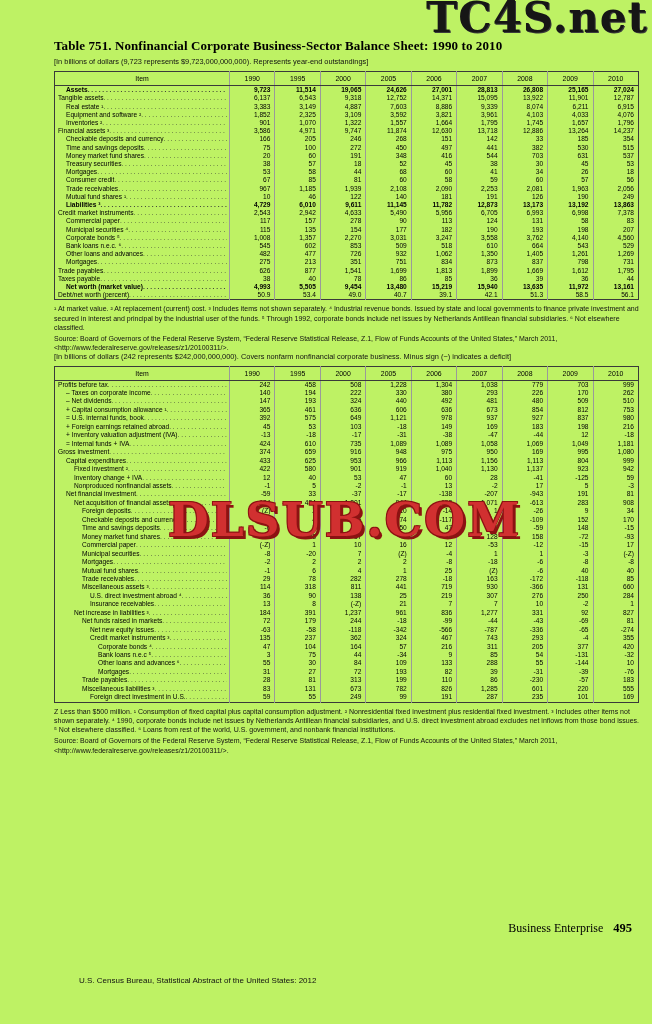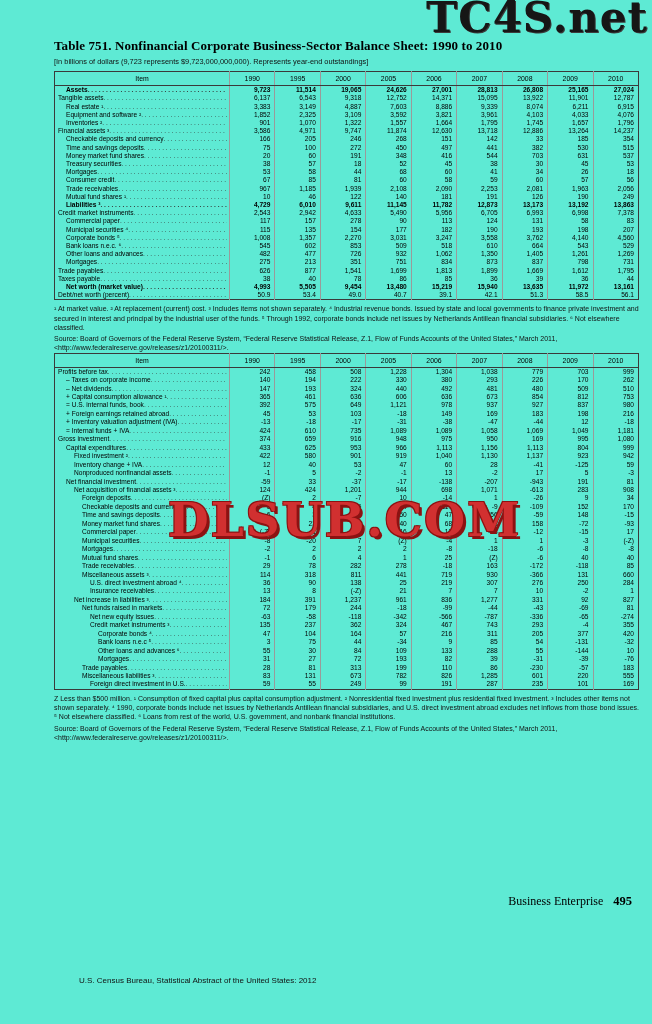--- a/index.html
+++ b/index.html
@@ -1,16 +1,16 @@
 <!DOCTYPE html>
 <html><head>
 <meta charset="utf-8">
 <style>
   html,body{margin:0;padding:0;background:#e8e8e8;}
-  .page{position:relative;width:652px;height:1024px;background:#5eead4;margin:0 auto;
+  .page{position:relative;width:652px;height:1024px;background:#bef264;margin:0 auto;
         font-family:"Liberation Sans",sans-serif;color:#000;overflow:hidden;}
   .content{position:absolute;left:54px;top:38px;width:585px;}
 
   
   .tbl-title{font-family:"Liberation Serif",serif;font-weight:bold;font-size:13px;
              line-height:1.18;margin:0 0 5px 0;max-width:528px;letter-spacing:.1px;}
   .tbl-title.second{margin-top:84px;}
   .bracket-note{font-size:7.4px;line-height:1.2;margin:0 0 4px 0;color:#111;}
 
   
@@ -35,21 +35,21 @@
   .ind2{padding-left:19px !important;}
   .ind3{padding-left:27px !important;}
   .ind4{padding-left:35px !important;}
   .ind5{padding-left:43px !important;}
 
   
   .fn{font-size:7px;line-height:1.32;margin:4px 0 0 0;color:#111;}
   .src{font-size:7px;line-height:1.32;margin:2px 0 0 0;color:#111;}
 
   
-  .footer-right{position:absolute;right:20px;top:894px;
+  .footer-right{position:absolute;right:20px;top:921px;
      font-family:"Liberation Serif",serif;font-size:12px;color:#000;}
   .footer-right .pgnum{font-weight:bold;margin-left:10px;font-size:12.5px;}
   .census{position:absolute;left:55px;top:976px;font-size:8px;color:#111;padding-left:24px;}
 
   
   .wm{position:absolute;pointer-events:none;white-space:nowrap;}
   .wm-top{top:-7px;right:4px;font-family:"DejaVu Serif",serif;font-weight:bold;
      font-size:42px;color:#161616;letter-spacing:1px;text-shadow:1px 1px 0 #3c3c3c;}
   .wm-mid{top:492px;left:168px;font-family:"DejaVu Serif",serif;font-weight:bold;
      font-size:47px;letter-spacing:2px;color:#d13030;
@@ -474,20 +474,21 @@
             <td class="val">42.1</td>
             <td class="val">51.3</td>
             <td class="val">58.5</td>
             <td class="val">56.1</td>
           </tr>
         </tbody>
       </table>
     <p class="fn">¹ At market value. ² At replacement (current) cost. ³ Includes items not shown separately. ⁴ Industrial revenue bonds. Issued by state and local governments to finance private investment and secured in interest and principal by the industrial user of the funds. ⁵ Through 1992, corporate bonds include net issues by Netherlands Antillean financial subsidiaries. ⁶ Not elsewhere classified.</p>
     <p class="src">Source: Board of Governors of the Federal Reserve System, “Federal Reserve Statistical Release, Z.1, Flow of Funds Accounts of the United States,” March 2011, &lt;http://www.federalreserve.gov/releases/z1/20100311/&gt;.</p>
 
+    <p class="bracket-note">[In billions of dollars (242 represents $242,000,000,000). Covers nonfarm nonfinancial corporate business. Minus sign (−) indicates a deficit]</p>
     <table class="stat t752" id="t752">
         <thead>
           <tr>
             <th class="c-item">Item</th>
             <th class="c-year">1990</th>
             <th class="c-year">1995</th>
             <th class="c-year">2000</th>
             <th class="c-year">2005</th>
             <th class="c-year">2006</th>
             <th class="c-year">2007</th>

